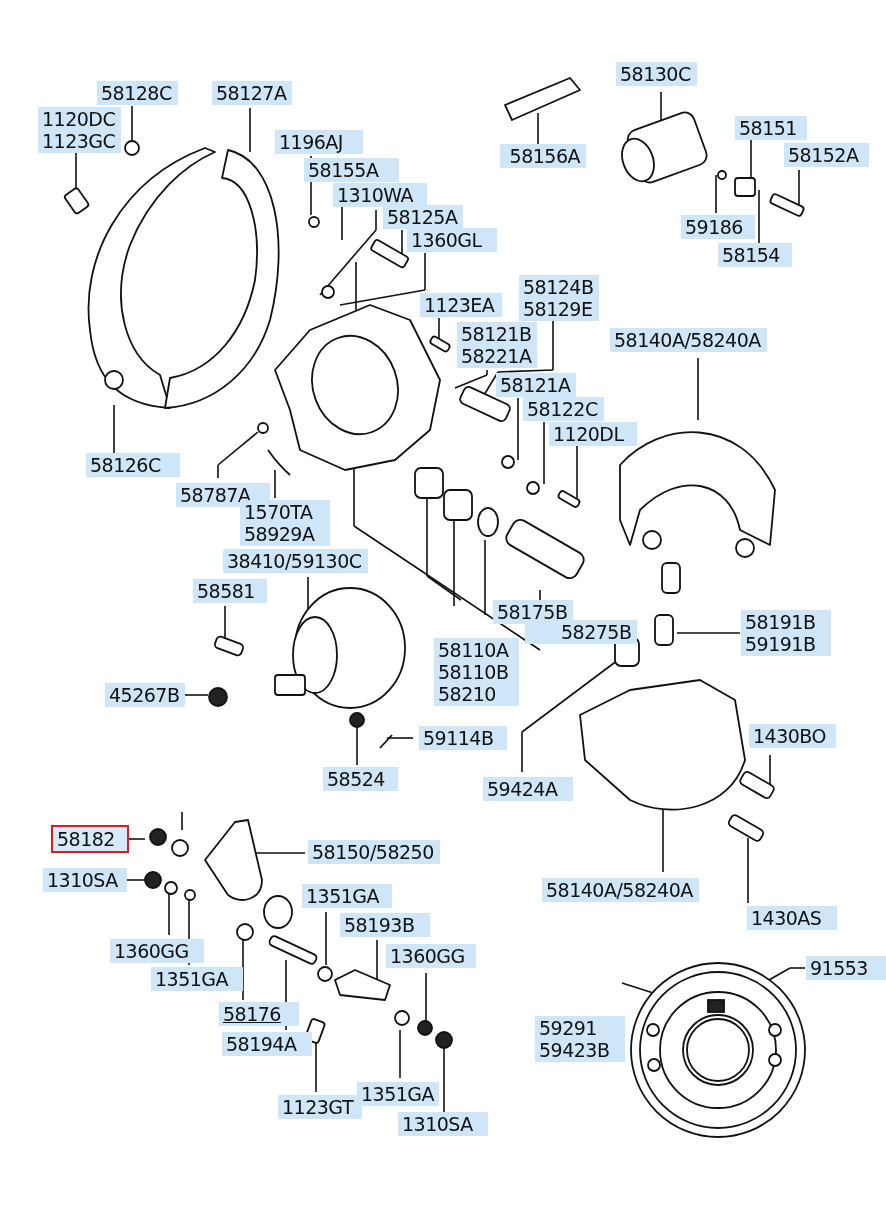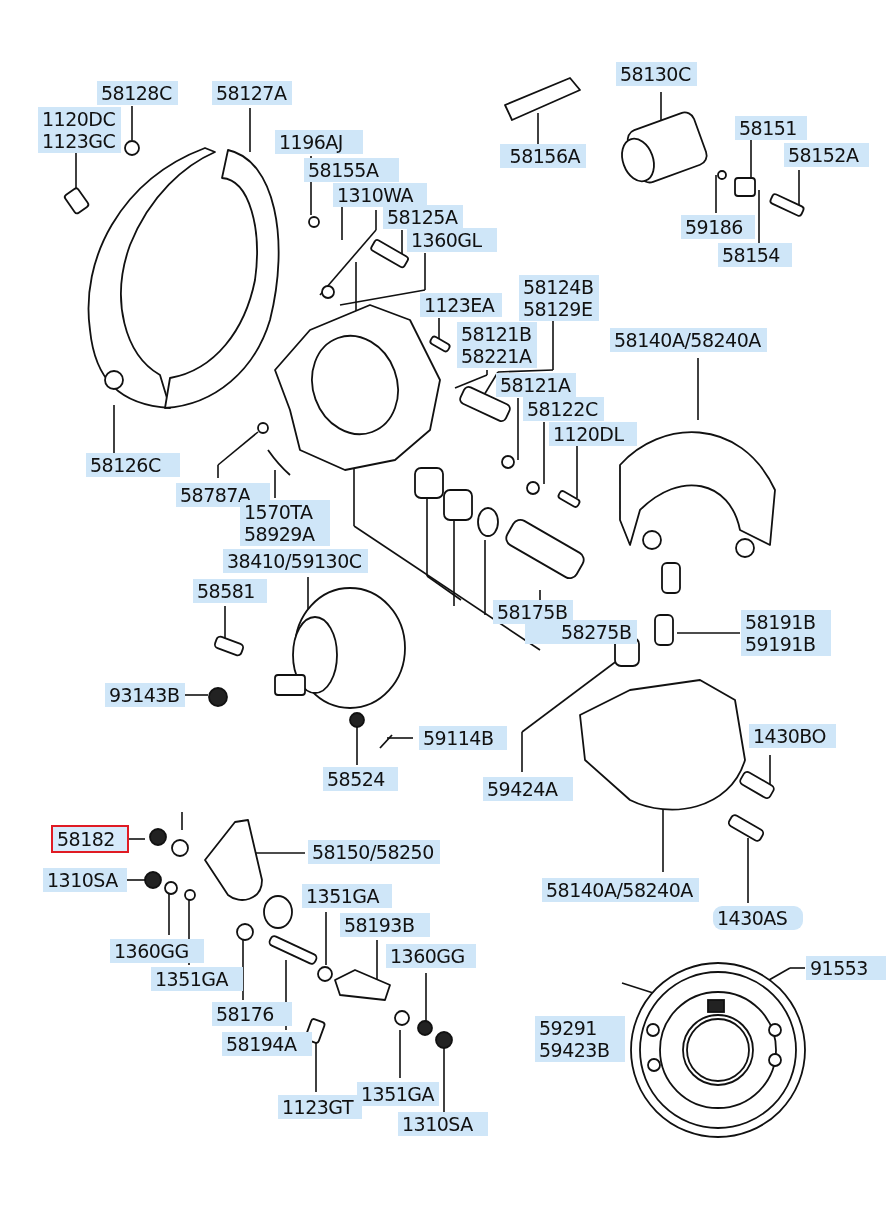--- a/index.html
+++ b/index.html
@@ -200,36 +200,39 @@
   <div class="lbl" style="left:86px;top:453px;width:84px;">58126C</div>
   <div class="lbl" style="left:176px;top:483px;width:84px;">58787A</div>
   <div class="lbl" style="left:240px;top:500px;width:80px;">1570TA
 58929A</div>
   <div class="lbl" style="left:223px;top:549px;">38410/59130C</div>
   <div class="lbl" style="left:193px;top:579px;width:64px;">58581</div>
   <div class="lbl" style="left:493px;top:600px;">58175B</div>
   <div class="lbl" style="left:525px;top:620px;padding-left:36px;">58275B</div>
   <div class="lbl" style="left:741px;top:610px;width:80px;">58191B
 59191B</div>
-  <div class="lbl" style="left:105px;top:683px;width:70px;">93143B</div>
+  <div class="lbl" style="left:434px;top:638px;width:75px;">58110A
+58110B
+58210</div>
+  <div class="lbl" style="left:105px;top:683px;width:70px;">45267B</div>
   <div class="lbl" style="left:419px;top:726px;width:78px;">59114B</div>
   <div class="lbl" style="left:323px;top:767px;width:65px;">58524</div>
   <div class="lbl" style="left:483px;top:777px;width:80px;">59424A</div>
   <div class="lbl" style="left:749px;top:724px;width:77px;">1430BO</div>
   <div class="lbl hl" style="left:53px;top:827px;width:64px;">58182</div>
   <div class="lbl" style="left:308px;top:840px;">58150/58250</div>
   <div class="lbl" style="left:43px;top:868px;width:74px;">1310SA</div>
   <div class="lbl" style="left:542px;top:878px;">58140A/58240A</div>
   <div class="lbl" style="left:302px;top:884px;width:80px;">1351GA</div>
   <div class="lbl" style="left:340px;top:913px;width:80px;">58193B</div>
-  <div class="lbl" style="left:713px;top:906px;width:80px;border-radius:9px;">1430AS</div>
+  <div class="lbl" style="left:747px;top:906px;width:80px;">1430AS</div>
   <div class="lbl" style="left:110px;top:939px;width:84px;">1360GG</div>
   <div class="lbl" style="left:386px;top:944px;width:80px;">1360GG</div>
   <div class="lbl" style="left:535px;top:1016px;width:80px;">59291
 59423B</div>
   <div class="lbl" style="left:806px;top:956px;width:70px;">91553</div>
   <div class="lbl" style="left:151px;top:967px;width:82px;">1351GA</div>
-  <div class="lbl" style="left:212px;top:1002px;width:70px;">58176</div>
+  <div class="lbl" style="left:219px;top:1002px;width:70px;text-decoration:underline;">58176</div>
   <div class="lbl" style="left:222px;top:1032px;width:80px;">58194A</div>
   <div class="lbl" style="left:278px;top:1095px;width:74px;">1123GT</div>
   <div class="lbl" style="left:357px;top:1082px;width:72px;">1351GA</div>
   <div class="lbl" style="left:398px;top:1112px;width:80px;">1310SA</div>
 </div>
 
 </body></html>

